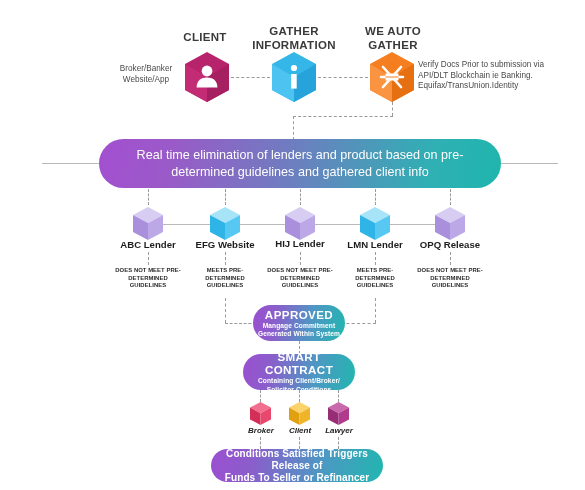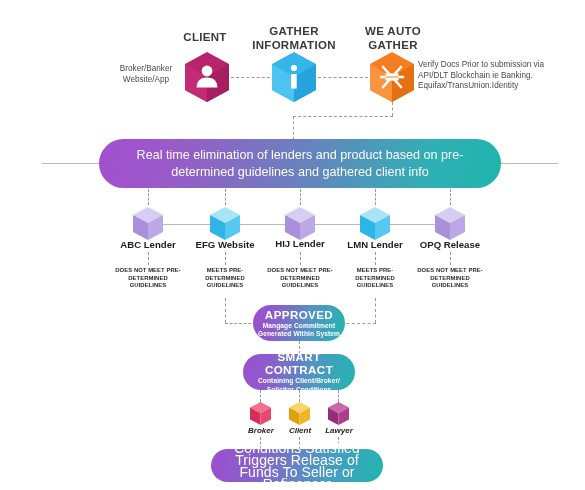--- a/index.html
+++ b/index.html
@@ -73,21 +73,21 @@
   }
   .pill-title {
     font-size: 11.6px; font-weight: bold; letter-spacing: .4px;
     line-height: 13px;
   }
   .pill-sub {
     font-size: 6.6px; line-height: 8.2px; font-weight: bold;
     letter-spacing: .1px; margin-top: 1px;
   }
   .pill-body {
-    font-size: 14px; line-height: 12px; font-weight: normal;
+    font-size: 10px; line-height: 12px; font-weight: bold;
     letter-spacing: .1px;
   }
 
   
   .lender-label {
     position: absolute;
     font-size: 9.6px; font-weight: bold; color: #1d1d1d;
     text-align: center; white-space: nowrap;
   }
   .lender-note {

